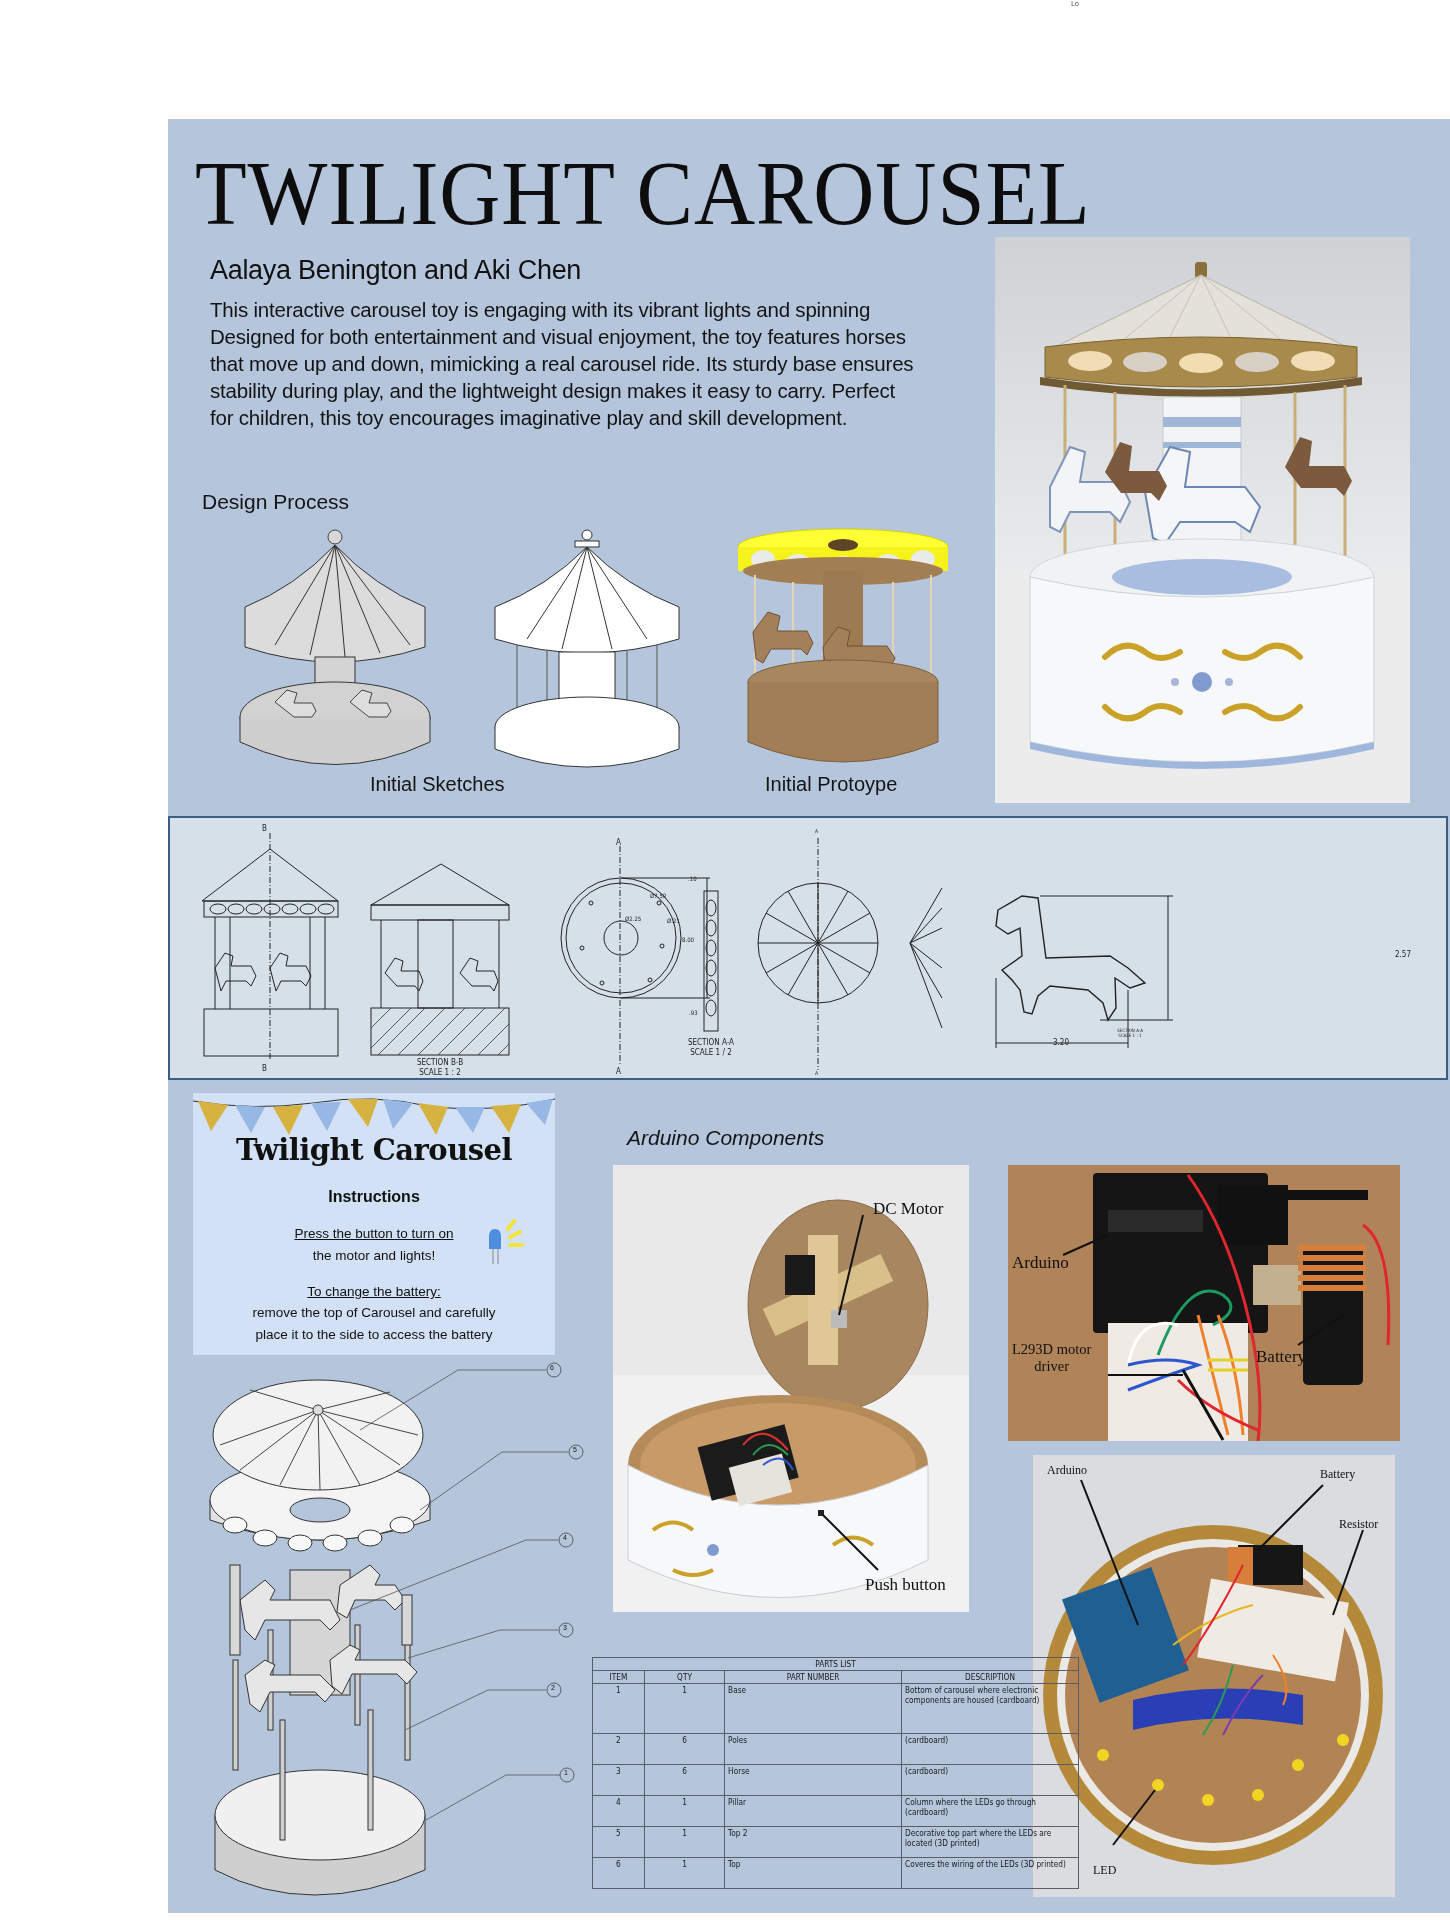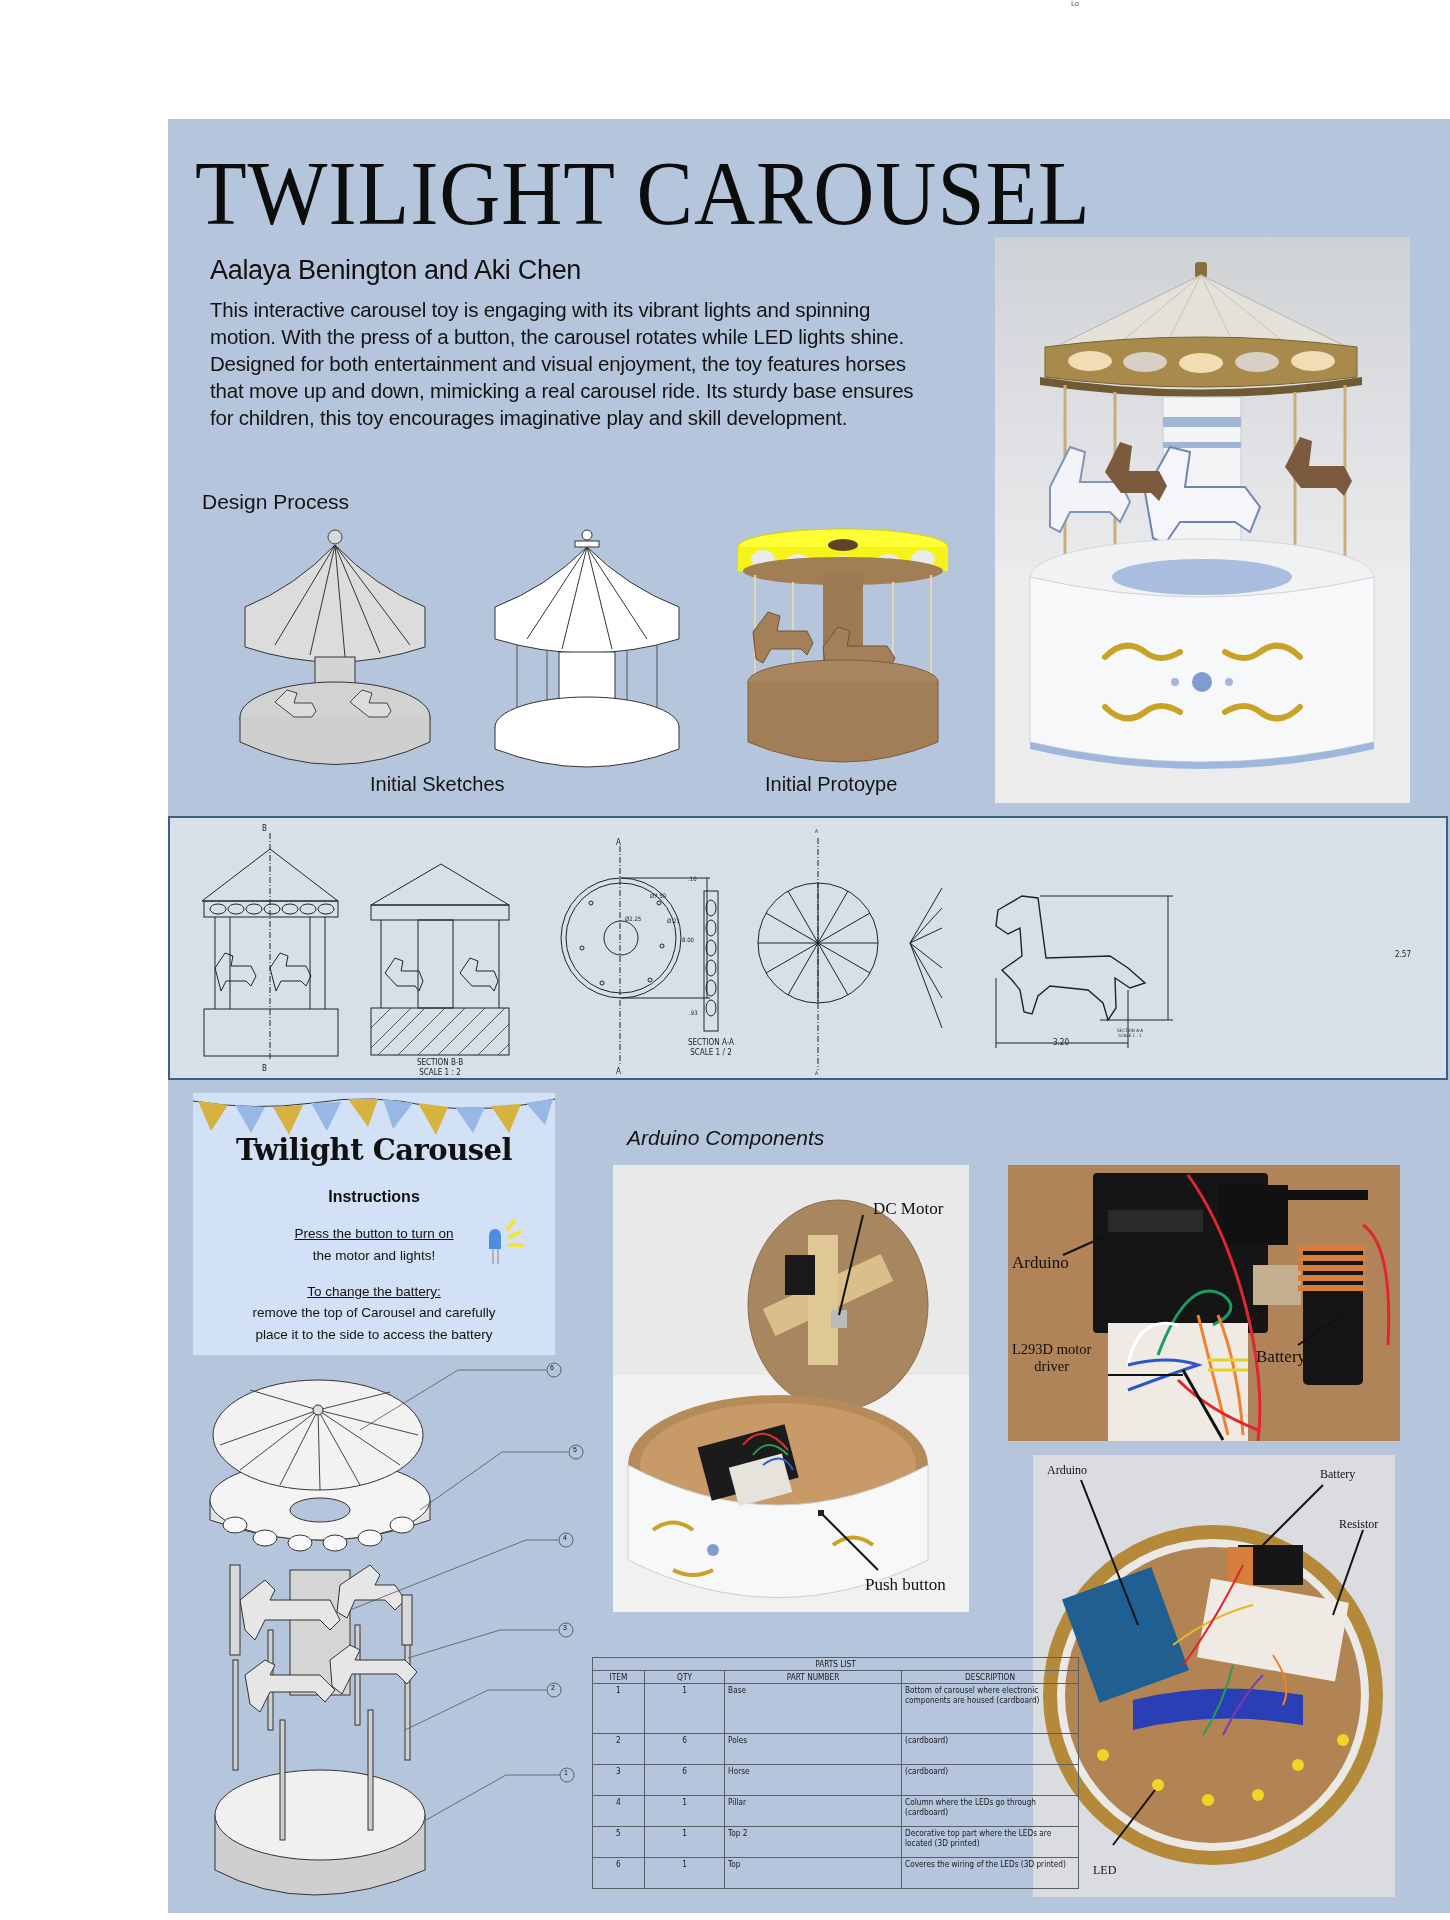--- a/index.html
+++ b/index.html
@@ -33,23 +33,23 @@
 <body>
 
 <div class="abs corner-mark">Lo</div>
 
 <div class="abs poster"></div>
 
 <div class="abs title">TWILIGHT CAROUSEL</div>
 <div class="abs authors">Aalaya Benington and Aki Chen</div>
 <div class="abs desc">
   <span>This interactive carousel toy  is engaging with its vibrant lights and spinning</span>
-  <span>motion. With the press of a button, the carousel rotates while LED lights shine.</span>
   <span>Designed for both entertainment and visual enjoyment, the toy features horses</span>
   <span>that move up and down, mimicking a real carousel ride. Its sturdy base ensures</span>
+  <span>stability during play, and the lightweight design makes it easy to carry. Perfect</span>
   <span>for children, this toy encourages imaginative play and skill development.</span>
 </div>
 <div class="abs section-h">Design Process</div>
 
 <div class="abs hero photo">
   <svg width="415" height="566" viewBox="0 0 415 566">
 
     <rect x="0" y="330" width="415" height="236" fill="#ececec"></rect>
 
     <rect x="200" y="25" width="12" height="16" rx="3" fill="#8a6f3e"></rect>

